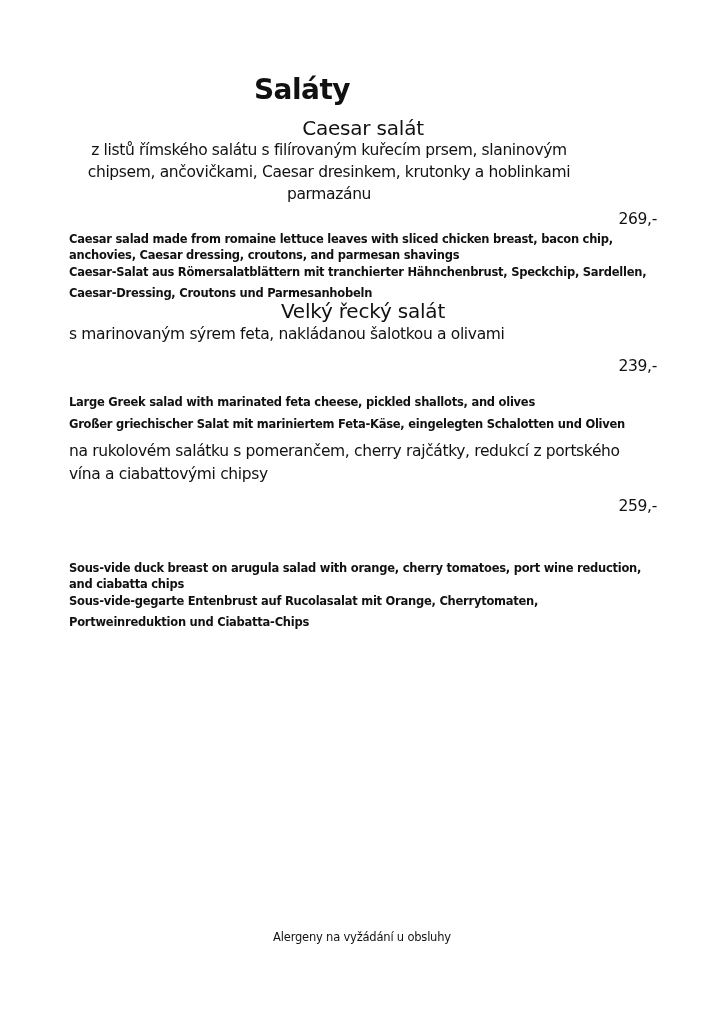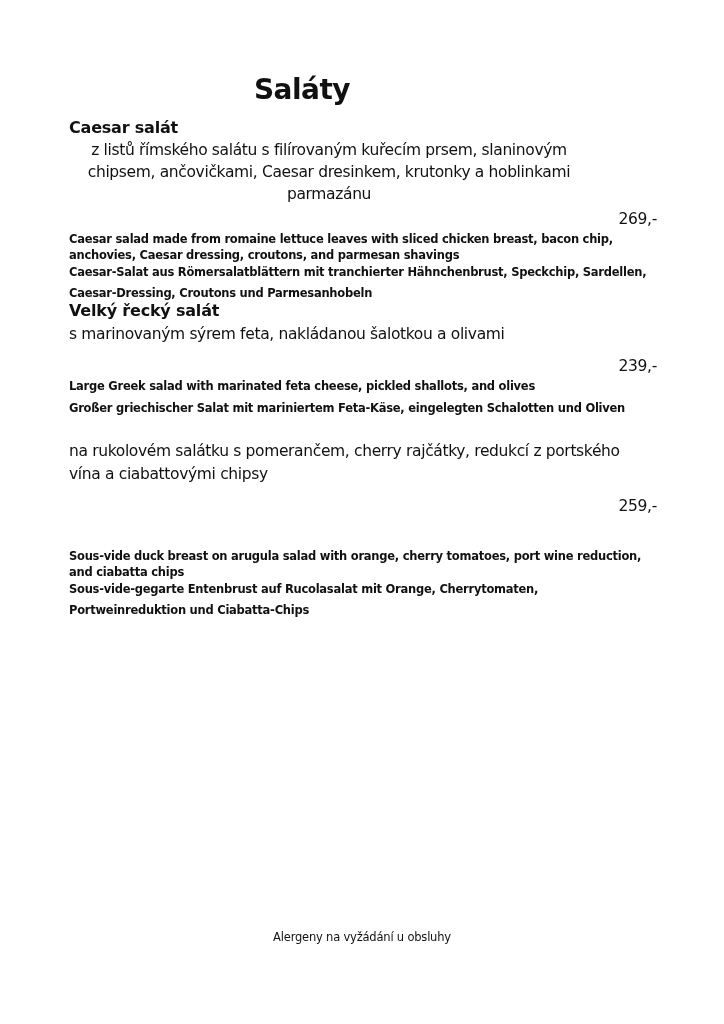--- a/index.html
+++ b/index.html
@@ -25,24 +25,25 @@
       font-weight: bold;
       letter-spacing: -0.5px;
       line-height: 40px;
     }
     .menu-item {
       position: absolute;
       left: 69px;
       width: 588px;
     }
     .item-name {
-      font-size: 16px;
-      font-weight: bold;
+      font-size: 20px;
+      font-weight: normal;
       line-height: 22px;
       letter-spacing: -0.2px;
+      text-align: center;
     }
     .item-desc-cz {
       font-size: 15.5px;
       line-height: 22px;
       letter-spacing: -0.35px;
     }
     .item-price {
       text-align: right;
       font-size: 15.5px;
       line-height: 22px;
@@ -74,24 +75,24 @@
   <div class="item-desc-cz" style="width:520px;text-align:center;">z listů římského salátu s filírovaným kuřecím prsem, slaninovým chipsem, ančovičkami, Caesar dresinkem, krutonky a hoblinkami parmazánu</div>
   <div class="item-price" style="margin-top:3px;">269,-</div>
   <div class="item-desc-en" style="margin-top:1px;">Caesar salad made from romaine lettuce leaves with sliced chicken breast, bacon chip, anchovies, Caesar dressing, croutons, and parmesan shavings</div>
   <div class="item-desc-de" style="line-height:21px; margin-top:-1px;">Caesar-Salat aus Römersalatblättern mit tranchierter Hähnchenbrust, Speckchip, Sardellen, Caesar-Dressing, Croutons und Parmesanhobeln</div>
 </div>
 
 <div class="menu-item" style="top:300px;">
   <div class="item-name">Velký řecký salát</div>
   <div class="item-desc-cz" style="margin-top:1px;">s marinovaným sýrem feta, nakládanou šalotkou a olivami</div>
   <div class="item-price" style="margin-top:10px;">239,-</div>
-  <div class="item-desc-en" style="margin-top:1px;">Large Greek salad with marinated feta cheese, pickled shallots, and olives</div>
+  <div class="item-desc-en" style="margin-top:17px;">Large Greek salad with marinated feta cheese, pickled shallots, and olives</div>
   <div class="item-desc-de" style="margin-top:6px;">Großer griechischer Salat mit mariniertem Feta-Käse, eingelegten Schalotten und Oliven</div>
 </div>
 
 <div class="menu-item" style="top:440px;">
   <div class="item-desc-cz" style="width:560px; line-height:23px;">na rukolovém salátku s pomerančem, cherry rajčátky, redukcí z portského vína a ciabattovými chipsy</div>
   <div class="item-price" style="margin-top:9px;">259,-</div>
-  <div class="item-desc-en" style="margin-top:31px; width:575px;">Sous-vide duck breast on arugula salad with orange, cherry tomatoes, port wine reduction, and ciabatta chips</div>
+  <div class="item-desc-en" style="margin-top:43px; width:575px;">Sous-vide duck breast on arugula salad with orange, cherry tomatoes, port wine reduction, and ciabatta chips</div>
   <div class="item-desc-de" style="line-height:21px; margin-top:-1px; width:585px;">Sous-vide-gegarte Entenbrust auf Rucolasalat mit Orange, Cherrytomaten, Portweinreduktion und Ciabatta-Chips</div>
 </div>
 
 <div class="footer-note">Alergeny na vyžádání u obsluhy</div>
 
 </body></html>

